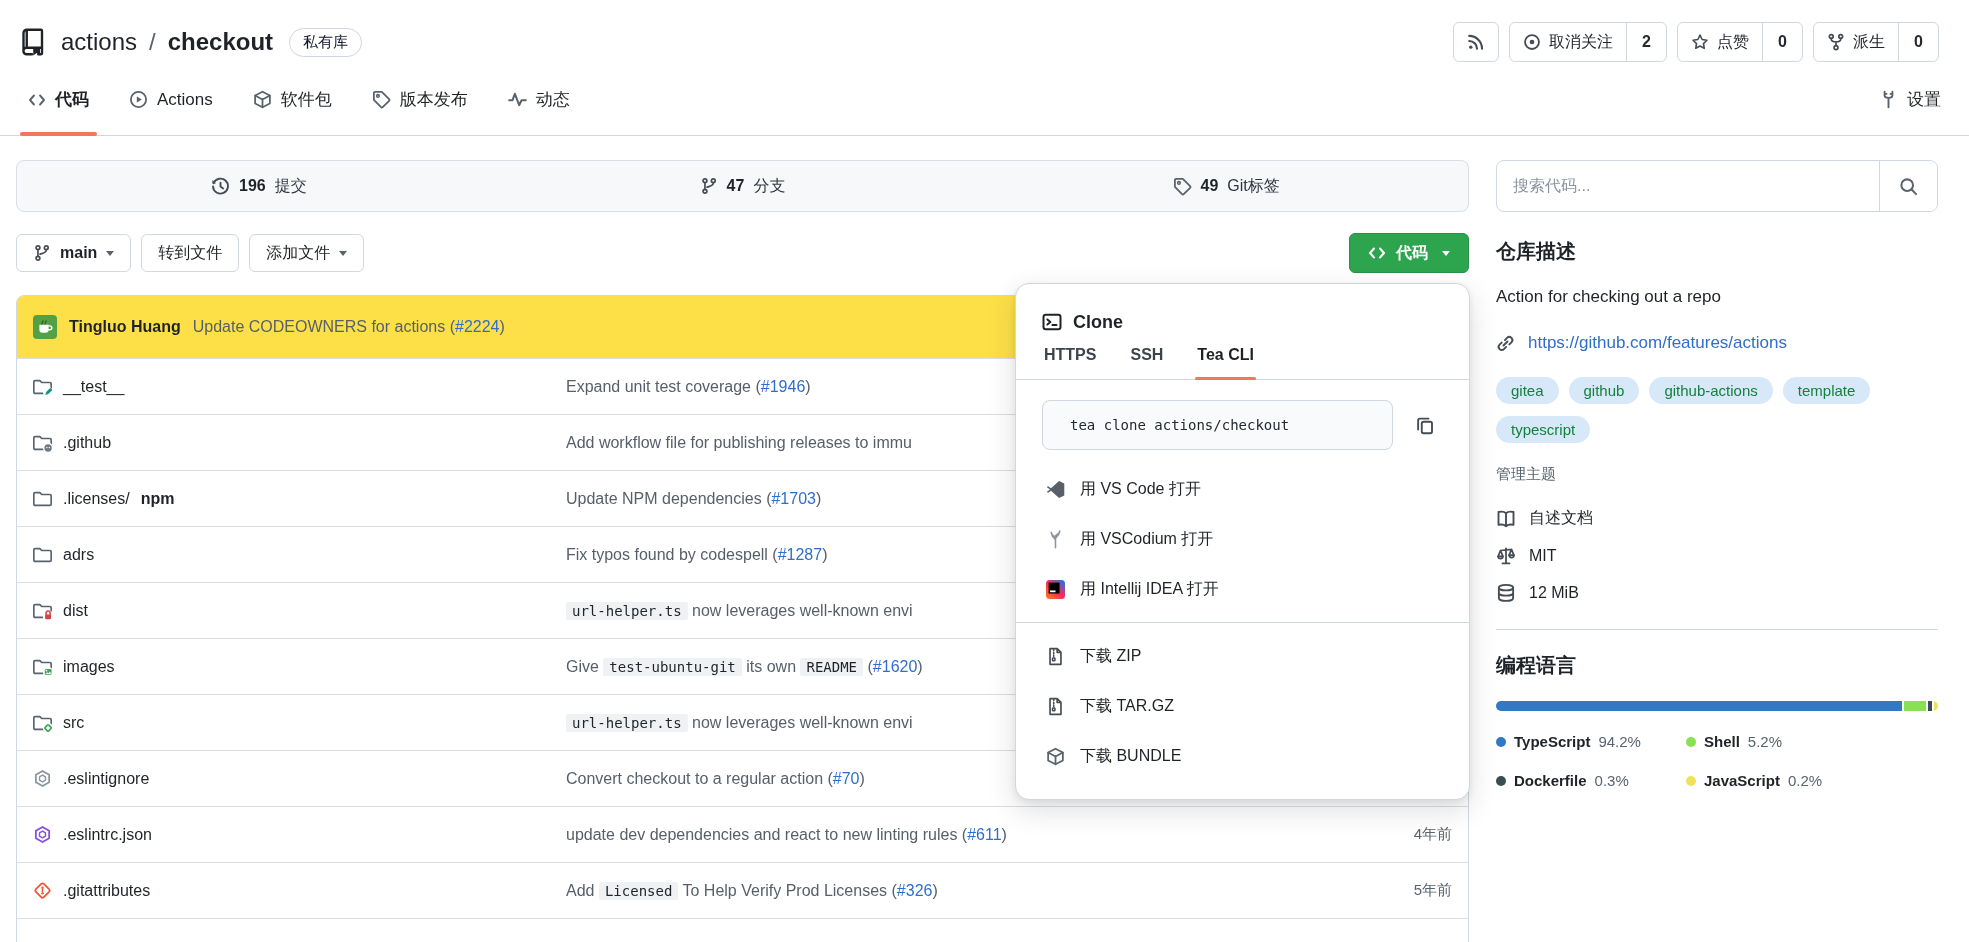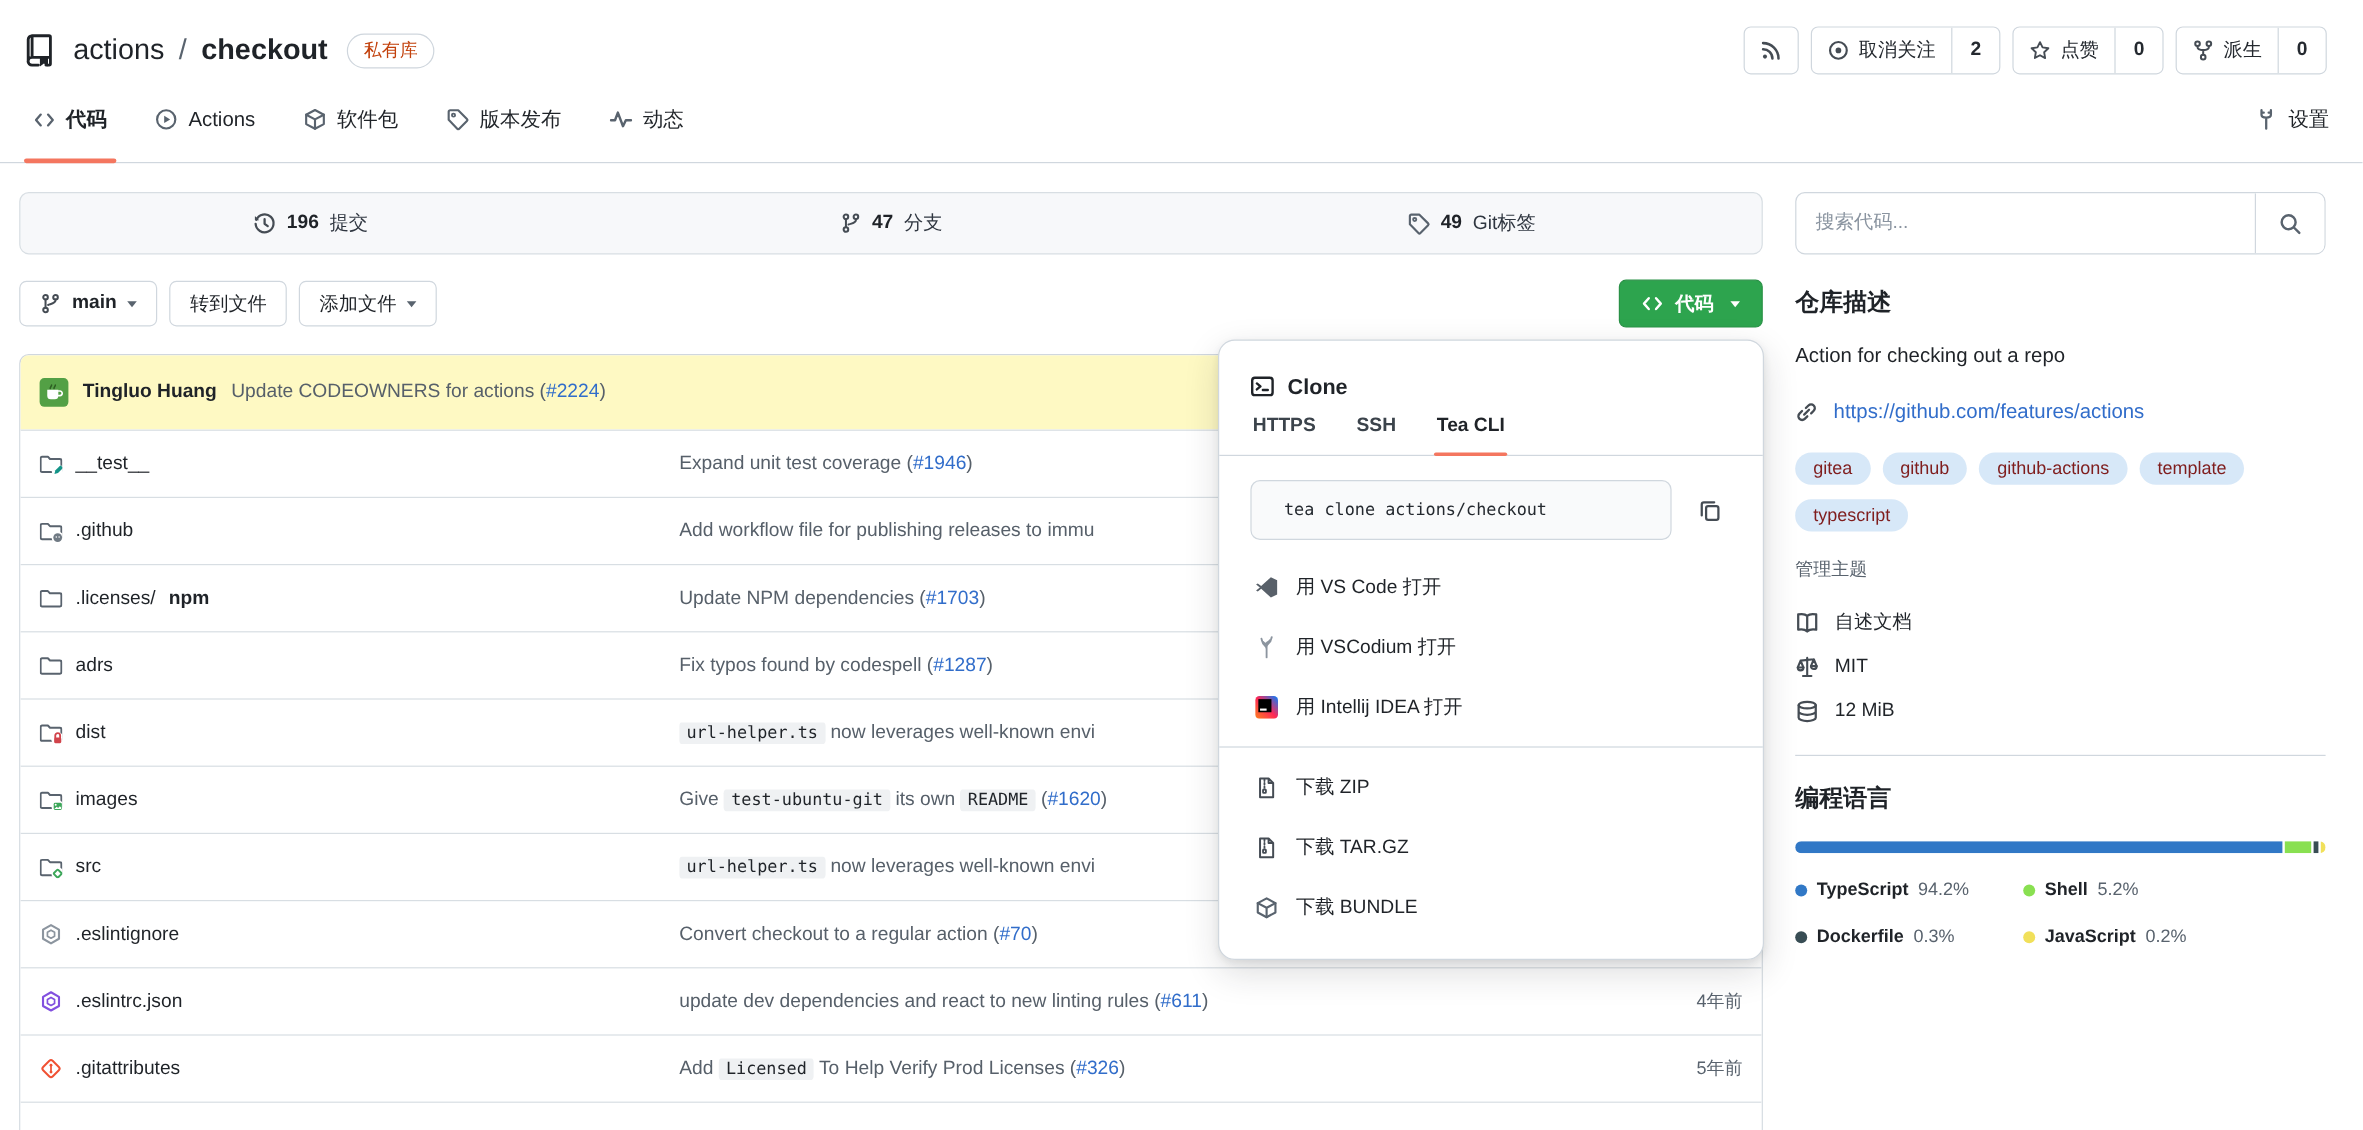--- a/index.html
+++ b/index.html
@@ -6,21 +6,21 @@
   html,body { background:#fff; }
   body { font-family:"Liberation Sans","DejaVu Sans",sans-serif; color:#1f2328; }
   .page { position:relative; width:1969px; height:942px; background:#fff; overflow:hidden; }
 
   
   .repo-header { display:flex; align-items:center; padding:20px 30px 0 18px; height:64px; }
   .repo-title { display:flex; align-items:center; gap:12px; font-size:24px; }
   .repo-title .owner { color:#1f2328; text-decoration:none; }
   .repo-title .slash { color:#59636e; font-weight:400; }
   .repo-title .name { font-weight:700; }
-  .visibility-badge { font-size:15px; color:#c2410c; border:1px solid #cfd6dd; border-radius:999px; padding:4px 13px; margin-left:4px; }
+  .visibility-badge { font-size:15px; color:#0f172a; border:1px solid #cfd6dd; border-radius:999px; padding:4px 13px; margin-left:4px; }
   .header-actions { margin-left:auto; display:flex; gap:10px; }
   .btn-group { display:flex; align-items:stretch; height:40px; border:1px solid #d0d7de; border-radius:6px; background:#fff; overflow:hidden; }
   .btn-seg { display:flex; align-items:center; gap:8px; padding:0 13px; font-size:16px; color:#24292f; cursor:pointer; }
   .btn-seg + .btn-seg { border-left:1px solid #d0d7de; }
   .btn-seg.count { font-weight:600; min-width:40px; justify-content:center; }
 
   
   .tabs { display:flex; align-items:center; gap:16px; height:72px; padding:0 16px; border-bottom:1px solid #d0d7de; }
   .tab { position:relative; display:flex; align-items:center; gap:9px; padding:0 12px; height:100%; font-size:17px; color:#1f2328; cursor:pointer; }
   .tab.active { font-weight:700; }
@@ -42,21 +42,21 @@
   
   .toolbar { display:flex; align-items:center; gap:10px; margin-top:22px; height:38px; }
   .tool-btn { display:flex; align-items:center; gap:9px; height:38px; padding:0 16px; background:#fff; border:1px solid #d0d7de; border-radius:6px; font-size:16px; color:#1f2328; cursor:pointer; }
   .tool-btn .bold { font-weight:600; }
   .caret { width:0; height:0; border-left:4.5px solid transparent; border-right:4.5px solid transparent; border-top:5.5px solid #59636e; display:inline-block; }
   .code-btn { margin-left:auto; display:flex; align-items:center; gap:10px; height:40px; padding:0 18px; background:#2da44e; border:1px solid #2a9147; border-radius:6px; color:#fff; font-size:16px; font-weight:600; cursor:pointer; }
   .code-btn .caret { border-top-color:#fff; margin-left:4px; }
 
   
   .file-table { margin-top:23px; border:1px solid #d0d7de; border-radius:8px; overflow:hidden; background:#fff; }
-  .commit-head { display:flex; align-items:center; gap:12px; height:62px; padding:0 16px; background:#fef9c3; font-size:16px; }
+  .commit-head { display:flex; align-items:center; gap:12px; height:62px; padding:0 16px; background:#fde047; font-size:16px; }
   .avatar { width:24px; height:24px; border-radius:4px; background:#53a045; flex:none; display:flex; align-items:center; justify-content:center; }
   .commit-author { font-weight:700; color:#1f2328; }
   .commit-msg { color:#57606a; white-space:nowrap; overflow:hidden; }
   .file-row { display:grid; grid-template-columns:533px 1fr 120px; align-items:center; height:56px; padding:0 16px; border-top:1px solid #d8dee3; font-size:16px; background:#fff; }
   .file-name { display:flex; align-items:center; gap:11px; overflow:hidden; white-space:nowrap; }
   .file-name a { color:#1f2328; text-decoration:none; }
   .file-name .n2 { font-weight:700; }
   .file-msg { color:#57606a; white-space:nowrap; overflow:hidden; }
   .file-time { text-align:right; color:#59636e; font-size:15px; white-space:nowrap; }
   a.msg-link { color:var(--link); text-decoration:none; }
@@ -65,21 +65,21 @@
   
   .search-row { display:flex; height:52px; border:1px solid #d0d7de; border-radius:8px; overflow:hidden; background:#fff; }
   .search-row input { flex:1; border:0; outline:0; padding:0 16px; font-size:16px; color:#1f2328; font-family:inherit; background:transparent; }
   .search-row input::placeholder { color:#8a94a0; }
   .search-btn { width:58px; border-left:1px solid #d0d7de; display:flex; align-items:center; justify-content:center; cursor:pointer; background:#fff; }
   .side-title { margin-top:26px; font-size:20px; font-weight:700; }
   .side-desc { margin-top:22px; font-size:17px; color:#1f2328; }
   .side-link { margin-top:26px; display:flex; align-items:center; gap:13px; font-size:17px; }
   .side-link a { color:var(--link); text-decoration:none; font-weight:500; }
   .topics { margin-top:24px; display:flex; flex-wrap:wrap; gap:12px 10px; }
-  .topic-pill { background:#d7e8f8; color:#7f1d1d; font-size:15px; padding:5px 15px; border-radius:999px; cursor:pointer; }
+  .topic-pill { background:#d7e8f8; color:#15803d; font-size:15px; padding:5px 15px; border-radius:999px; cursor:pointer; }
   .manage-topics { margin-top:22px; font-size:15px; color:#59636e; cursor:pointer; display:inline-block; }
   .meta-list { margin-top:24px; display:flex; flex-direction:column; gap:17px; }
   .meta-row { display:flex; align-items:center; gap:13px; font-size:16px; color:#1f2328; }
   .side-divider { margin-top:26px; border-top:1px solid #d0d7de; }
   .lang-title { margin-top:22px; font-size:20px; font-weight:700; }
   .lang-bar { margin-top:22px; display:flex; gap:2px; height:10px; border-radius:5px; overflow:hidden; }
   .lang-seg { height:100%; }
   .lang-legend { margin-top:22px; display:grid; grid-template-columns:190px auto; row-gap:22px; }
   .legend-item { display:flex; align-items:center; gap:8px; font-size:15px; cursor:pointer; }
   .legend-dot { width:10px; height:10px; border-radius:50%; flex:none; }

